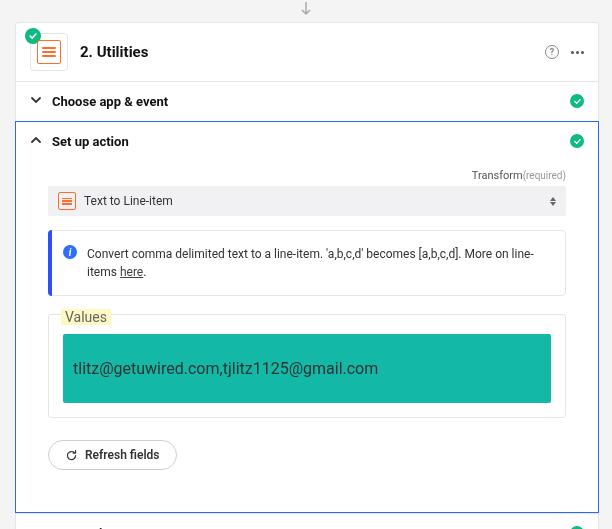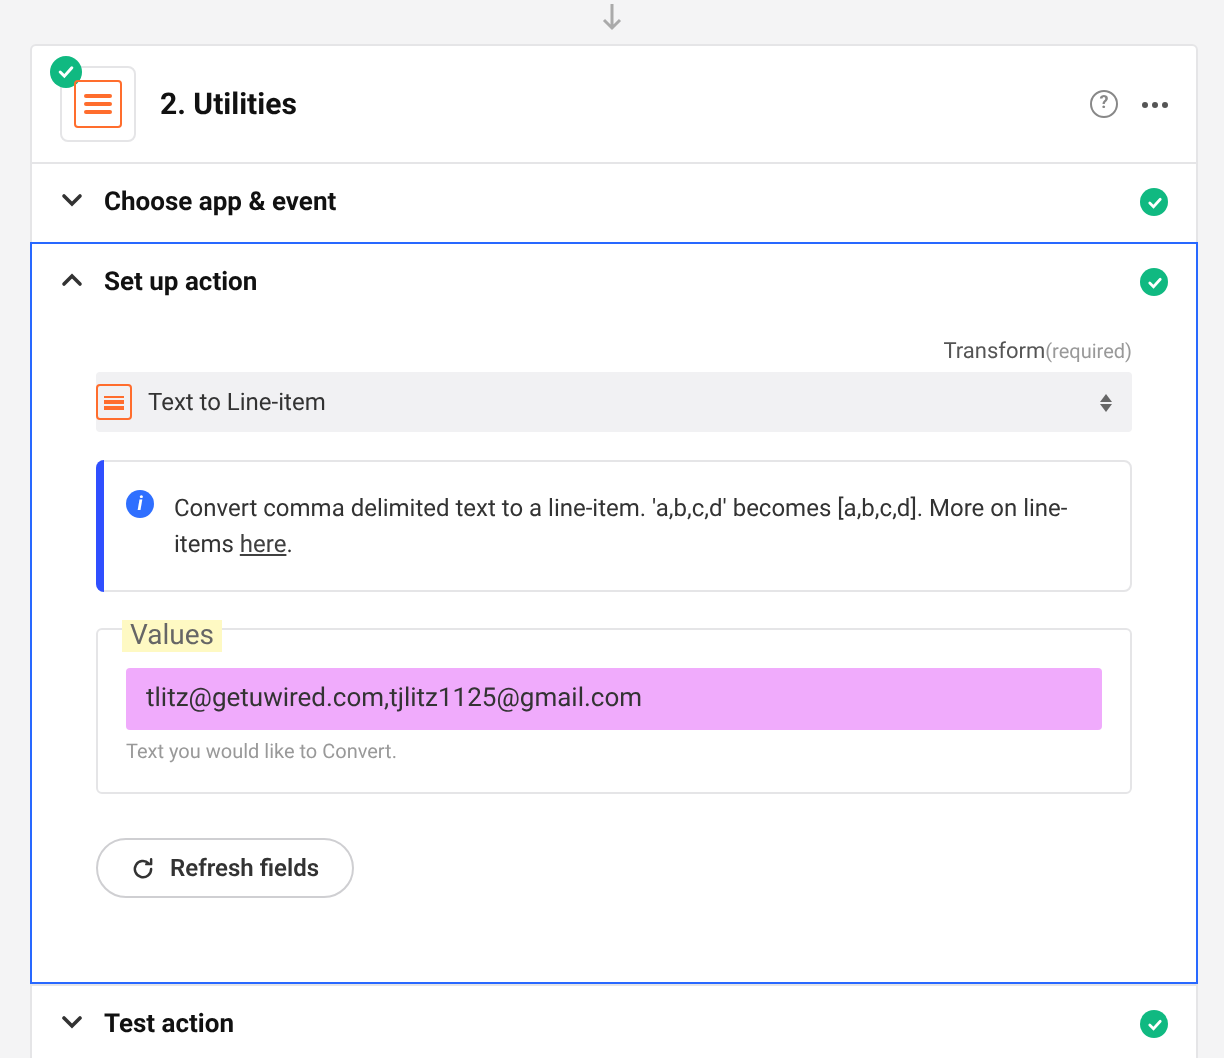--- a/index.html
+++ b/index.html
@@ -24,38 +24,38 @@
     .section-header{display:flex;align-items:flex-start;padding:12px 14px;cursor:pointer}
     .chevron{width:12px;height:12px;margin-right:10px;display:flex;align-items:center;justify-content:center}
     .section-title{flex:1;font-size:13px;font-weight:700;color:#111}
     .check-circle{width:14px;height:14px;background:#10b981;border-radius:50%;display:flex;align-items:center;justify-content:center}
     .check-circle svg{width:9px;height:9px}
     .section-active{border:1px solid #2868ff;margin:0 -1px}
     .section-body{padding:4px 32px 22px 32px}
     .field-row{display:flex;justify-content:flex-end;align-items:baseline;margin-top:4px;margin-bottom:4px}
     .field-label{font-size:11px;color:#555}
     .field-req{font-size:10px;color:#999}
-    .select-box{background:#f1f1f3;border-radius:2px;padding:6px 0;display:flex;align-items:center;position:relative}
+    .select-box{background:#f1f1f3;border-radius:2px;padding:6px 10px;display:flex;align-items:center;position:relative}
     .select-icon{width:18px;height:18px;border:1px solid #ff6d2d;border-radius:2px;margin-right:8px;display:flex;align-items:center;justify-content:center}
     .select-icon-inner{width:10px;height:7px;display:flex;flex-direction:column;justify-content:space-between}
     .select-icon-inner span{height:1.5px;background:#ff6d2d}
     .select-text{font-size:12px;color:#333}
     .select-arrows{position:absolute;right:10px;display:flex;flex-direction:column;gap:1px}
     .select-arrows span{width:0;height:0;border-left:3px solid transparent;border-right:3px solid transparent}
     .select-arrows .up{border-bottom:4px solid #666}
     .select-arrows .down{border-top:4px solid #666}
     .info-box{margin-top:14px;border:1px solid #e5e5e7;border-radius:4px;padding:14px 14px 14px 38px;position:relative;font-size:12px;color:#333;line-height:1.5}
     .info-bar{position:absolute;left:-1px;top:-1px;bottom:-1px;width:4px;background:#2f4fff;border-radius:4px 0 0 4px}
     .info-icon{position:absolute;left:14px;top:14px;width:14px;height:14px;background:#2f6fff;border-radius:50%;display:flex;align-items:center;justify-content:center;color:#fff;font-size:10px;font-weight:bold;font-style:italic}
     .info-link{color:#404040;text-decoration:underline}
     .fieldset{margin-top:18px;border:1px solid #e5e5e7;border-radius:3px;padding:10px 14px 14px}
     .fieldset-legend{font-size:14px;color:#666;background:#fef9c3;padding:0 4px;position:relative;top:-18px;left:-2px;display:inline-block}
     .fieldset-body{margin-top:-10px}
     .input-label{font-size:11px;color:#555;margin-bottom:4px}
-    .input-box{background:#f0abfc;border-radius:2px;padding:8px 10px;font-size:13px;color:#333}
+    .input-box{background:#14b8a6;border-radius:2px;padding:25px 10px;font-size:16px;color:#333}
     .input-hint{font-size:10px;color:#999;margin-top:6px}
     .refresh-btn{margin-top:22px;border:1px solid #cfcfd2;background:#fff;border-radius:18px;padding:7px 16px;font-size:12px;font-weight:600;color:#333;display:inline-flex;align-items:flex-end;gap:7px;cursor:pointer}
     .refresh-icon{width:13px;height:13px}
     .spacer{height:20px}
   </style>
 </head>
 <body>
 
 <div class="arrow-down">
   <svg width="12" height="16" viewBox="0 0 12 16">
@@ -148,21 +148,20 @@
       <div class="info-box">
         <div class="info-bar"></div>
         <div class="info-icon">i</div>
         <span>Convert comma delimited text to a line-item. 'a,b,c,d' becomes [a,b,c,d]. More on line-items </span><a class="info-link">here</a>.
       </div>
 
       <div class="fieldset">
         <span class="fieldset-legend">Values</span>
         <div class="fieldset-body">
           <div class="input-box">tlitz@getuwired.com,tjlitz1125@gmail.com</div>
-          <div class="input-hint">Text you would like to Convert.</div>
         </div>
       </div>
 
       <button class="refresh-btn">
         <svg class="refresh-icon" viewBox="0 0 16 16">
             <path d="M13 8a5 5 0 1 1-1.5-3.5M13 2v3h-3" stroke="#333" stroke-width="1.5" fill="none" stroke-linecap="round" stroke-linejoin="round"></path>
           </svg>
         <span>Refresh fields</span>
       </button>
 

